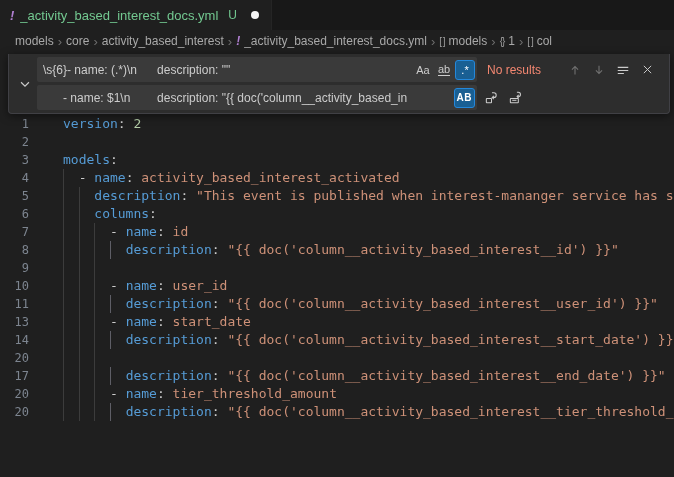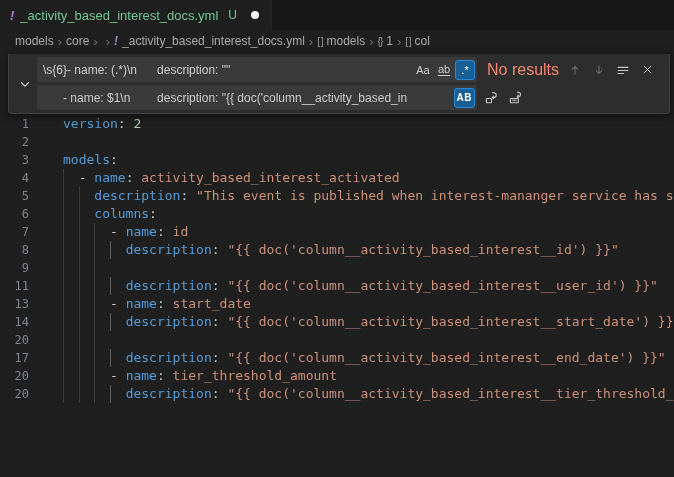--- a/index.html
+++ b/index.html
@@ -43,21 +43,21 @@
   .fw-rows{display:flex;flex-direction:column;gap:3px;flex:1;}
   .fw-row{display:flex;align-items:center;}
   .fw-input{display:flex;align-items:center;width:440px;height:25px;background:#3a3a3a;
     border-radius:2px;padding:0 2px 0 6px;box-sizing:border-box;}
   .fw-text{flex:1;color:#cccccc;font-size:12px;white-space:pre;overflow:hidden;}
   .opt{min-width:20px;height:20px;display:flex;align-items:center;justify-content:center;
     border-radius:3px;margin-left:1px;font-size:11px;color:#cccccc;cursor:pointer;box-sizing:border-box;padding:0 2px;}
   .opt.on{background:#195f93;border:1px solid #2488db;color:#ffffff;}
   .opt .uw{border-bottom:1px solid currentColor;line-height:11px;}
   .opt.ab{font-size:10px;font-weight:bold;letter-spacing:.5px;}
-  .results{width:74px;margin-left:10px;font-size:16px;color:#f48771;flex:none;}
+  .results{width:74px;margin-left:10px;font-size:12px;color:#f48771;flex:none;}
   .navbtn{width:20px;height:20px;display:flex;align-items:center;justify-content:center;
     color:#cccccc;border-radius:3px;margin-left:4px;cursor:pointer;flex:none;}
   .navbtn.dim{opacity:.45;}
   svg{display:block;}
 </style>
 </head>
 <body>
 
 <div class="tabbar">
   <div class="tab">
@@ -70,20 +70,23 @@
 
 <div class="crumbs">
     <span class="crumb">
       <span>models</span>
     </span>
     <span class="crumb-sep">›</span>
     <span class="crumb">
       <span>core</span>
     </span>
     <span class="crumb-sep">›</span>
+    <span class="crumb">
+      <span>activity_based_interest</span>
+    </span>
     <span class="crumb-sep">›</span>
     <span class="crumb">
       <span class="sym yml">!</span>
       <span>_activity_based_interest_docs.yml</span>
     </span>
     <span class="crumb-sep">›</span>
     <span class="crumb">
       <span class="sym">[ ]</span>
       <span>models</span>
     </span>
@@ -103,20 +106,21 @@
   <div class="code">
       <div class="cl"><span class="ln">1</span><span class="lt"><span class="tk-key">version</span><span class="tk-pun">: </span><span class="tk-num">2</span></span></div>
       <div class="cl"><span class="ln">2</span><span class="lt"></span></div>
       <div class="cl"><span class="ln">3</span><span class="lt"><span class="tk-key">models</span><span class="tk-pun">:</span></span></div>
       <div class="cl"><span class="ln">4</span><span class="guide" style="left: 63px;"></span><span class="lt"><span class="tk-pun">  - </span><span class="tk-key">name</span><span class="tk-pun">: </span><span class="tk-str">activity_based_interest_activated</span></span></div>
       <div class="cl"><span class="ln">5</span><span class="guide" style="left: 63px;"></span><span class="guide" style="left: 78.66px;"></span><span class="lt"><span class="tk-pun">    </span><span class="tk-key">description</span><span class="tk-pun">: </span><span class="tk-str">"This event is published when interest-mananger service has successfully</span></span></div>
       <div class="cl"><span class="ln">6</span><span class="guide" style="left: 63px;"></span><span class="guide" style="left: 78.66px;"></span><span class="lt"><span class="tk-pun">    </span><span class="tk-key">columns</span><span class="tk-pun">:</span></span></div>
       <div class="cl"><span class="ln">7</span><span class="guide" style="left: 63px;"></span><span class="guide" style="left: 78.66px;"></span><span class="guide" style="left: 94.32px;"></span><span class="lt"><span class="tk-pun">      - </span><span class="tk-key">name</span><span class="tk-pun">: </span><span class="tk-str">id</span></span></div>
       <div class="cl"><span class="ln">8</span><span class="guide" style="left: 63px;"></span><span class="guide" style="left: 78.66px;"></span><span class="guide" style="left: 94.32px;"></span><span class="guide active" style="left: 109.98px;"></span><span class="lt"><span class="tk-pun">        </span><span class="tk-key">description</span><span class="tk-pun">: </span><span class="tk-str">"{{ doc('column__activity_based_interest__id') }}"</span></span></div>
       <div class="cl"><span class="ln">9</span><span class="guide" style="left: 63px;"></span><span class="guide" style="left: 78.66px;"></span><span class="guide" style="left: 94.32px;"></span><span class="lt"></span></div>
+      <div class="cl"><span class="ln">10</span><span class="guide" style="left: 63px;"></span><span class="guide" style="left: 78.66px;"></span><span class="guide" style="left: 94.32px;"></span><span class="lt"><span class="tk-pun">      - </span><span class="tk-key">name</span><span class="tk-pun">: </span><span class="tk-str">user_id</span></span></div>
       <div class="cl"><span class="ln">11</span><span class="guide" style="left: 63px;"></span><span class="guide" style="left: 78.66px;"></span><span class="guide" style="left: 94.32px;"></span><span class="guide active" style="left: 109.98px;"></span><span class="lt"><span class="tk-pun">        </span><span class="tk-key">description</span><span class="tk-pun">: </span><span class="tk-str">"{{ doc('column__activity_based_interest__user_id') }}"</span></span></div>
       <div class="cl"><span class="ln">13</span><span class="guide" style="left: 63px;"></span><span class="guide" style="left: 78.66px;"></span><span class="guide" style="left: 94.32px;"></span><span class="lt"><span class="tk-pun">      - </span><span class="tk-key">name</span><span class="tk-pun">: </span><span class="tk-str">start_date</span></span></div>
       <div class="cl"><span class="ln">14</span><span class="guide" style="left: 63px;"></span><span class="guide" style="left: 78.66px;"></span><span class="guide" style="left: 94.32px;"></span><span class="guide active" style="left: 109.98px;"></span><span class="lt"><span class="tk-pun">        </span><span class="tk-key">description</span><span class="tk-pun">: </span><span class="tk-str">"{{ doc('column__activity_based_interest__start_date') }}"</span></span></div>
       <div class="cl"><span class="ln">20</span><span class="guide" style="left: 63px;"></span><span class="guide" style="left: 78.66px;"></span><span class="guide" style="left: 94.32px;"></span><span class="lt"></span></div>
       <div class="cl"><span class="ln">17</span><span class="guide" style="left: 63px;"></span><span class="guide" style="left: 78.66px;"></span><span class="guide" style="left: 94.32px;"></span><span class="guide active" style="left: 109.98px;"></span><span class="lt"><span class="tk-pun">        </span><span class="tk-key">description</span><span class="tk-pun">: </span><span class="tk-str">"{{ doc('column__activity_based_interest__end_date') }}"</span></span></div>
       <div class="cl"><span class="ln">20</span><span class="guide" style="left: 63px;"></span><span class="guide" style="left: 78.66px;"></span><span class="guide" style="left: 94.32px;"></span><span class="lt"><span class="tk-pun">      - </span><span class="tk-key">name</span><span class="tk-pun">: </span><span class="tk-str">tier_threshold_amount</span></span></div>
       <div class="cl"><span class="ln">20</span><span class="guide" style="left: 63px;"></span><span class="guide" style="left: 78.66px;"></span><span class="guide" style="left: 94.32px;"></span><span class="guide active" style="left: 109.98px;"></span><span class="lt"><span class="tk-pun">        </span><span class="tk-key">description</span><span class="tk-pun">: </span><span class="tk-str">"{{ doc('column__activity_based_interest__tier_threshold_amount</span></span></div>
     </div>
 
 </div>

